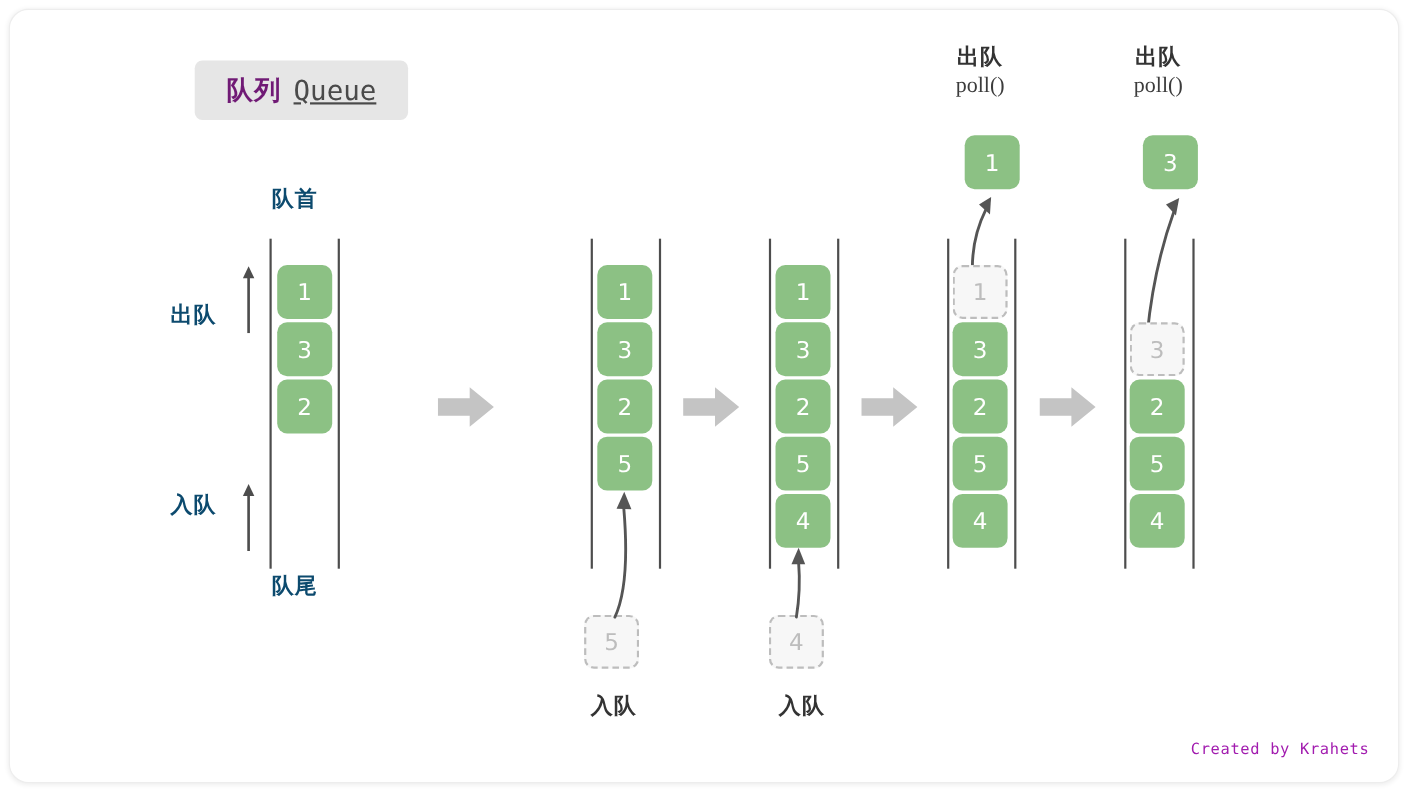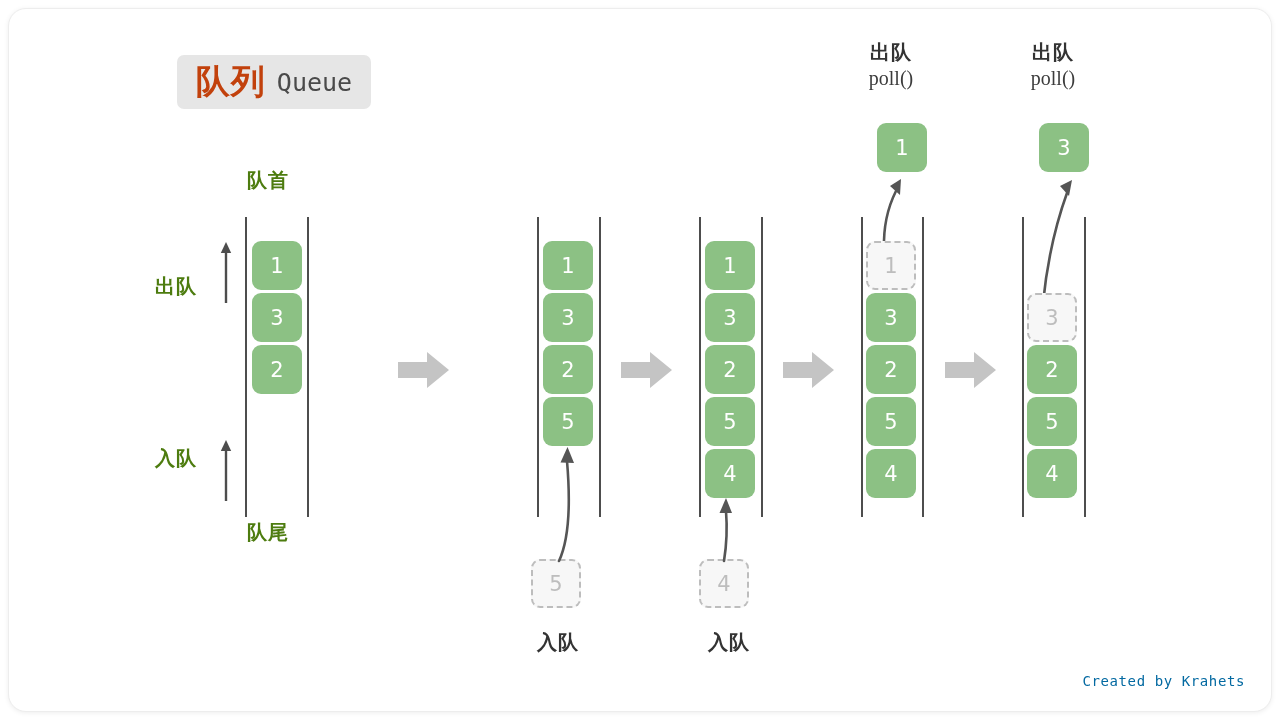--- a/index.html
+++ b/index.html
@@ -35,36 +35,37 @@
     width: 194px;
     height: 54px;
     background: #e6e6e6;
     border-radius: 7px;
     display: flex;
     align-items: center;
     justify-content: center;
     gap: 11px;
   }
   #title-badge .cn {
-    font-size: 34px;
+    font-size: 24px;
     font-weight: bold;
-    color: #c2410c;
+    color: #701a75;
     letter-spacing: 1px;
   }
   #title-badge .en {
     font-family: "DejaVu Sans Mono", "Liberation Mono", monospace;
     font-size: 25px;
     color: #4a4a4a;
+    text-decoration: underline;
   }
 
   
   .cn-label {
     font-size: 20px;
     font-weight: bold;
-    color: #4d7c0f;
+    color: #0c4a6e;
     white-space: nowrap;
     letter-spacing: 1px;
   }
 
   
   .rail {
     width: 1.6px;
     background: #4d4d4d;
   }
 
@@ -115,21 +116,21 @@
 
   
   .curve { pointer-events: none; }
 
   
   #watermark {
     right: 26px;
     bottom: 22px;
     font-family: "DejaVu Sans Mono", "Liberation Mono", monospace;
     font-size: 14px;
-    color: #0369a1;
+    color: #a21caf;
     letter-spacing: 0.6px;
     white-space: nowrap;
   }
 </style>
 </head>
 <body>
 
 <div id="card">
 
   <div id="title-badge" class="abs">

